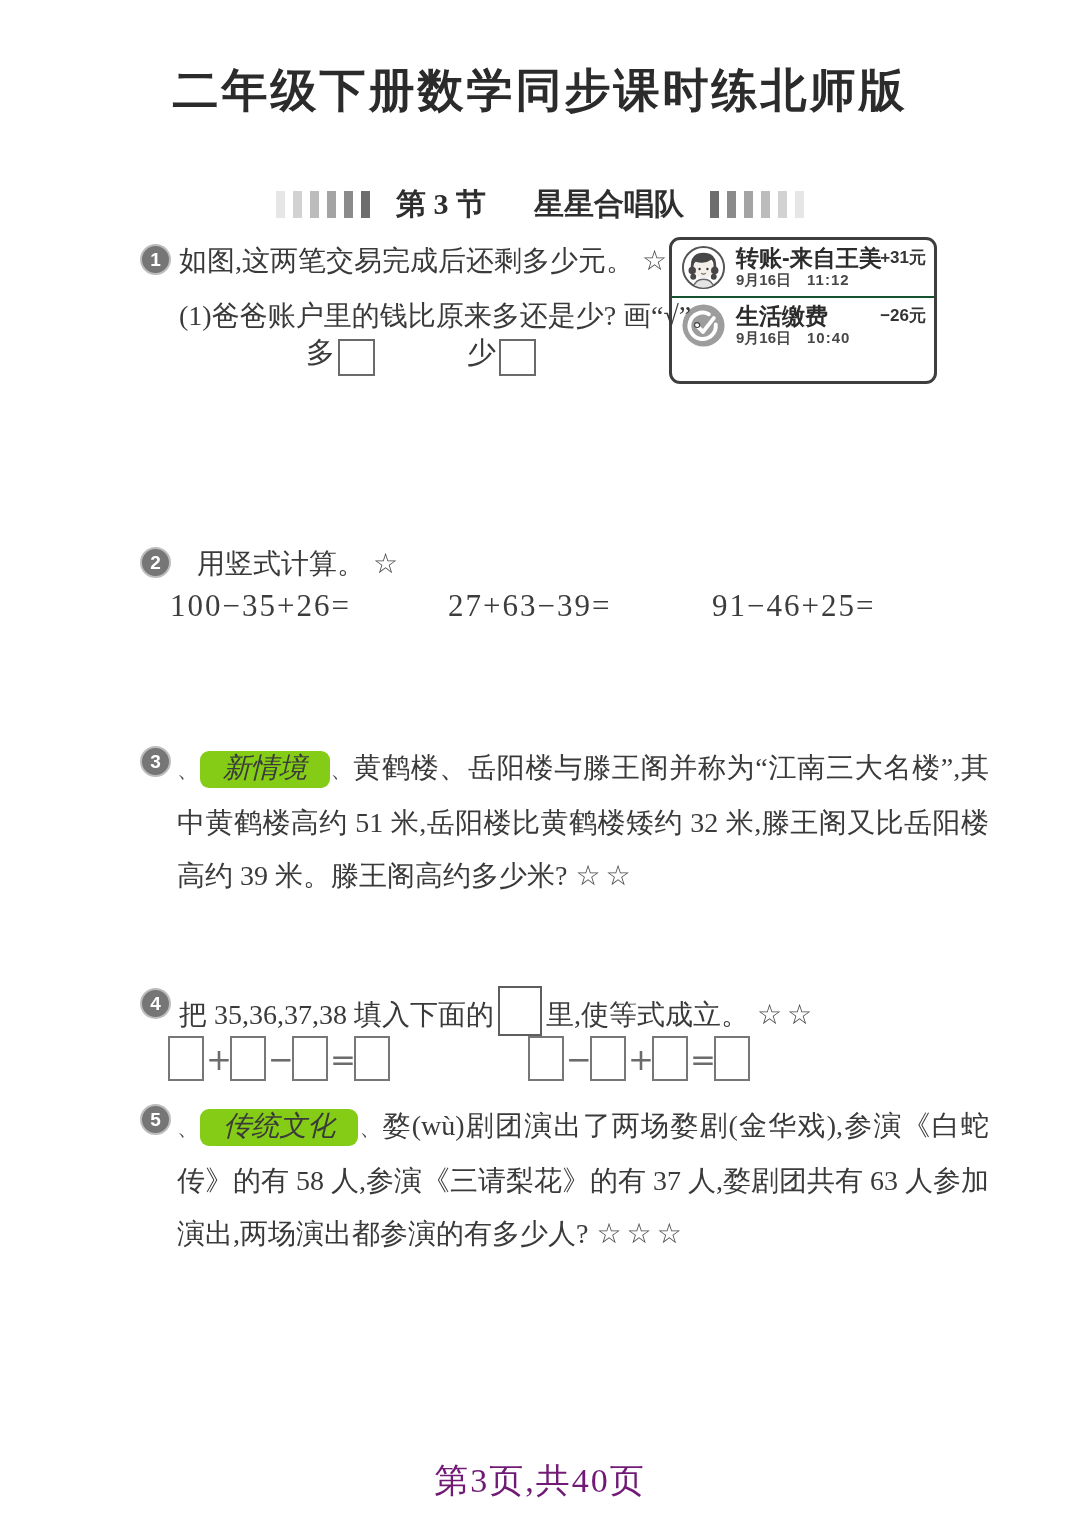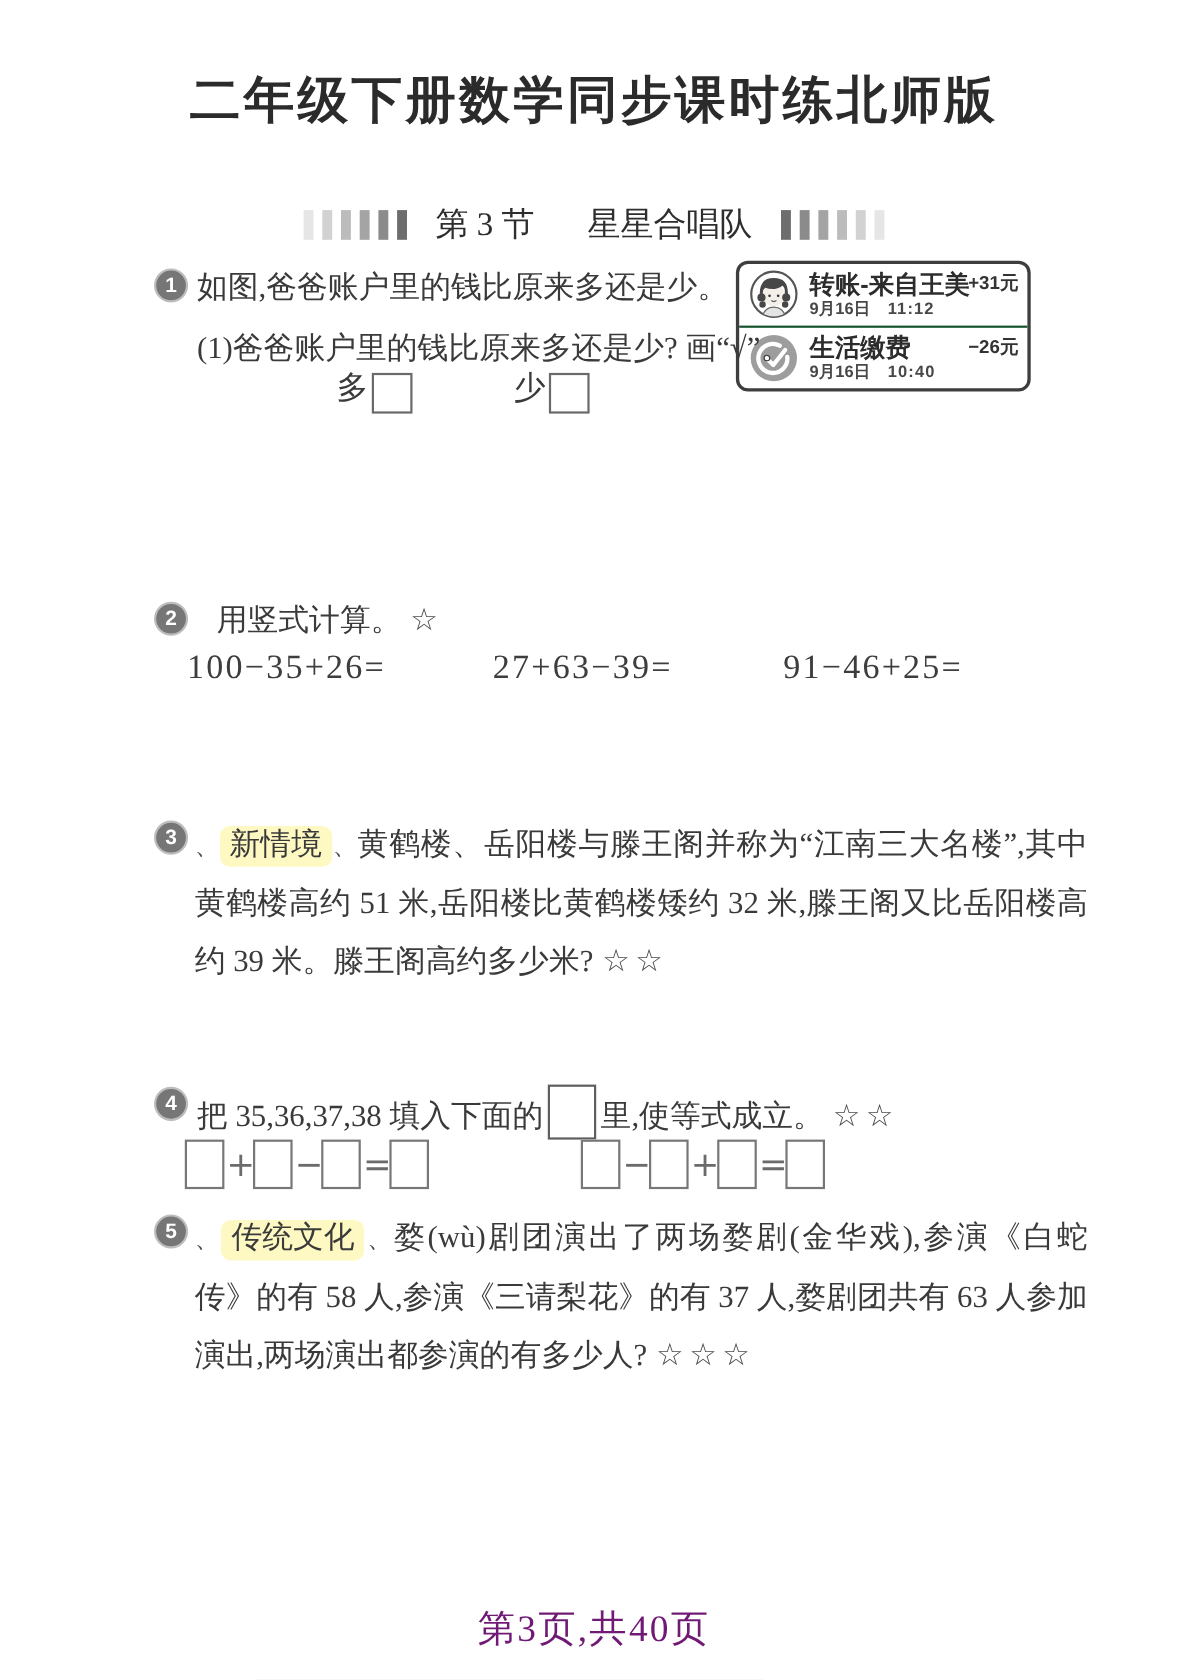--- a/index.html
+++ b/index.html
@@ -26,51 +26,51 @@
   .bars.left i:nth-child(3){background:#bcbcbc}
   .bars.left i:nth-child(4){background:#a4a4a4}
   .bars.left i:nth-child(5){background:#8b8b8b}
   .bars.left i:nth-child(6){background:#6d6d6d}
   .bars.right i:nth-child(1){background:#6d6d6d}
   .bars.right i:nth-child(2){background:#8b8b8b}
   .bars.right i:nth-child(3){background:#a4a4a4}
   .bars.right i:nth-child(4){background:#bcbcbc}
   .bars.right i:nth-child(5){background:#d2d2d2}
   .bars.right i:nth-child(6){background:#e6e6e6}
-  .sec-text{font-size:30px;font-weight:400;color:#2e2e2e;}
+  .sec-text{font-size:30px;font-weight:700;color:#2e2e2e;}
   .sec-name{margin-left:22px;}
   
   .badge{
     position:absolute;width:31px;height:31px;box-sizing:border-box;
     background:#767676;border:2px solid #bdbdbd;border-radius:50%;
     color:#fff;font:700 19px "Liberation Sans","DejaVu Sans",sans-serif;
     display:flex;align-items:center;justify-content:center;
   }
   .line{position:absolute;font-size:28px;white-space:nowrap;}
   .stars{letter-spacing:5px;margin-left:8px;color:#4b4b4b;}
   .tag{
-    background:#fef9c3;border-radius:9px;padding:1px 9px 4px;
-    display:inline-block;line-height:1.15;
+    background:#84cc16;border-radius:9px;padding:1px 23px 4px;
+    display:inline-block;line-height:1.15;font-style:italic;
   }
   .dun{font-size:22px;color:#4a4a4a;}
   .para{
     position:absolute;width:812px;padding-left:37px;box-sizing:content-box;
     font-size:28px;line-height:53px;text-align:justify;
   }
   .para .badge{left:0;top:5px;}
   
   .ans-row{position:absolute;display:flex;align-items:flex-start;font-size:29px;}
   .ans-box{
     display:inline-block;width:33px;height:33px;margin-left:3px;margin-top:6px;
     border:2px solid #6a6a6a;background:#fff;
   }
   .ans-gap{display:inline-block;width:92px;}
   
   .card{
-    position:absolute;left:669px;top:237px;width:268px;height:119px;
+    position:absolute;left:669px;top:237px;width:268px;height:147px;
     border:3px solid #3e3e3e;border-radius:11px;background:#fff;box-sizing:border-box;
   }
   .card-row{position:relative;height:56px;}
   .card-row.second{border-top:2px solid #14532d;height:55px;}
   .card-icon{position:absolute;left:9px;top:5px;width:45px;height:45px;}
   .card-title{
     position:absolute;left:64px;top:3px;white-space:nowrap;
     font:700 23px "Liberation Sans","DejaVu Sans",sans-serif;color:#2c2c2c;
   }
   .card-amount{
@@ -126,21 +126,21 @@
         <i></i>
         <i></i>
         <i></i>
         <i></i>
         <i></i>
         <i></i>
       </span>
   </div>
 
   <span class="badge" style="left:140px;top:244px;">1</span>
-  <div class="line" style="left:179px;top:242px;"><span>如图,爸爸账户里的钱比原来多还是少。</span><span class="stars">☆</span></div>
+  <div class="line" style="left:179px;top:242px;"><span>如图,这两笔交易完成后还剩多少元。</span><span class="stars">☆</span></div>
 
   <div class="card">
     <div class="card-row">
       <svg class="card-icon" viewBox="0 0 46 46">
         <defs>
             <clipPath id="avclip">
               <circle cx="23" cy="23" r="20.6"></circle>
             </clipPath>
           </defs>
         <circle cx="23" cy="23" r="21" fill="#ffffff" stroke="#555" stroke-width="2"></circle>

